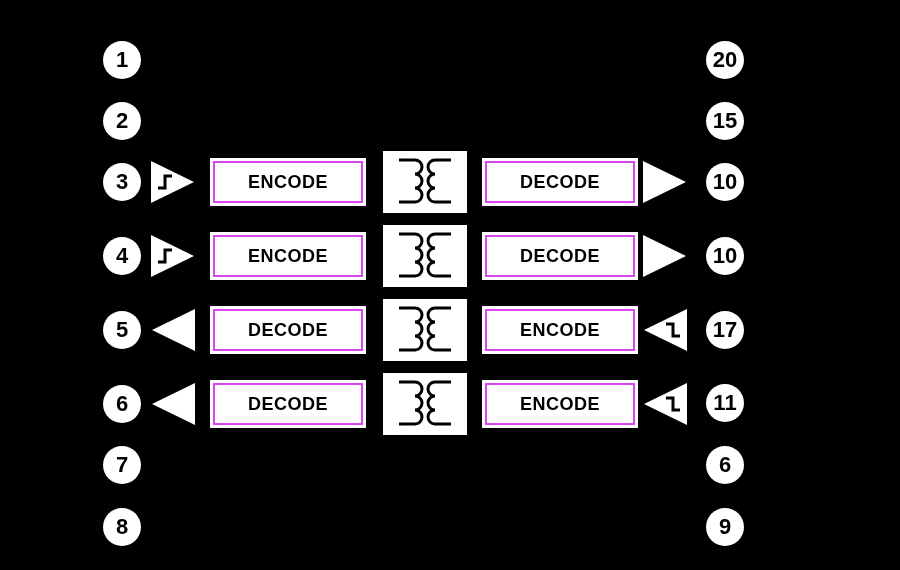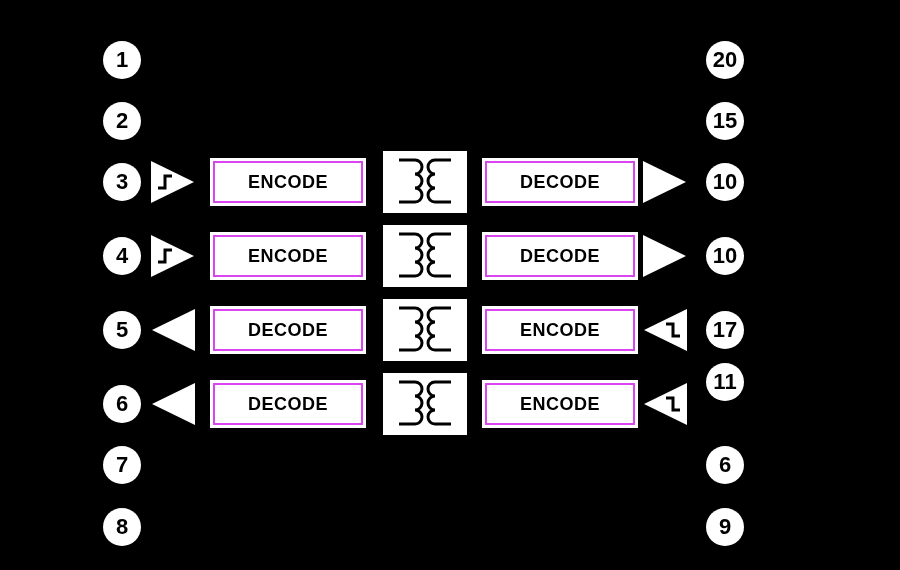--- a/index.html
+++ b/index.html
@@ -48,21 +48,21 @@
   <div class="pin" style="left:103px;top:311px">5</div>
   <div class="pin" style="left:103px;top:385px">6</div>
   <div class="pin" style="left:103px;top:446px">7</div>
   <div class="pin" style="left:103px;top:508px">8</div>
 
   <div class="pin" style="left:706px;top:41px">20</div>
   <div class="pin" style="left:706px;top:102px">15</div>
   <div class="pin" style="left:706px;top:163px">10</div>
   <div class="pin" style="left:706px;top:237px">10</div>
   <div class="pin" style="left:706px;top:311px">17</div>
-  <div class="pin" style="left:706px;top:363px">11</div>
+  <div class="pin" style="left:706px;top:384px">11</div>
   <div class="pin" style="left:706px;top:446px">6</div>
   <div class="pin" style="left:706px;top:508px">9</div>
 
   <svg class="buf" style="left:150px;top:160px" width="46" height="44">
     <polygon points="1,1 1,43 44,22" fill="#fff"></polygon>
     <path d="M8,28 h7 v-12 h7" stroke="#000" stroke-width="3" fill="none"></path>
   </svg>
   <div class="blockbox" style="left:213px;top:161px">ENCODE</div>
   <div class="xfmr" style="left:383px;top:151px">
     <svg width="84" height="62">

